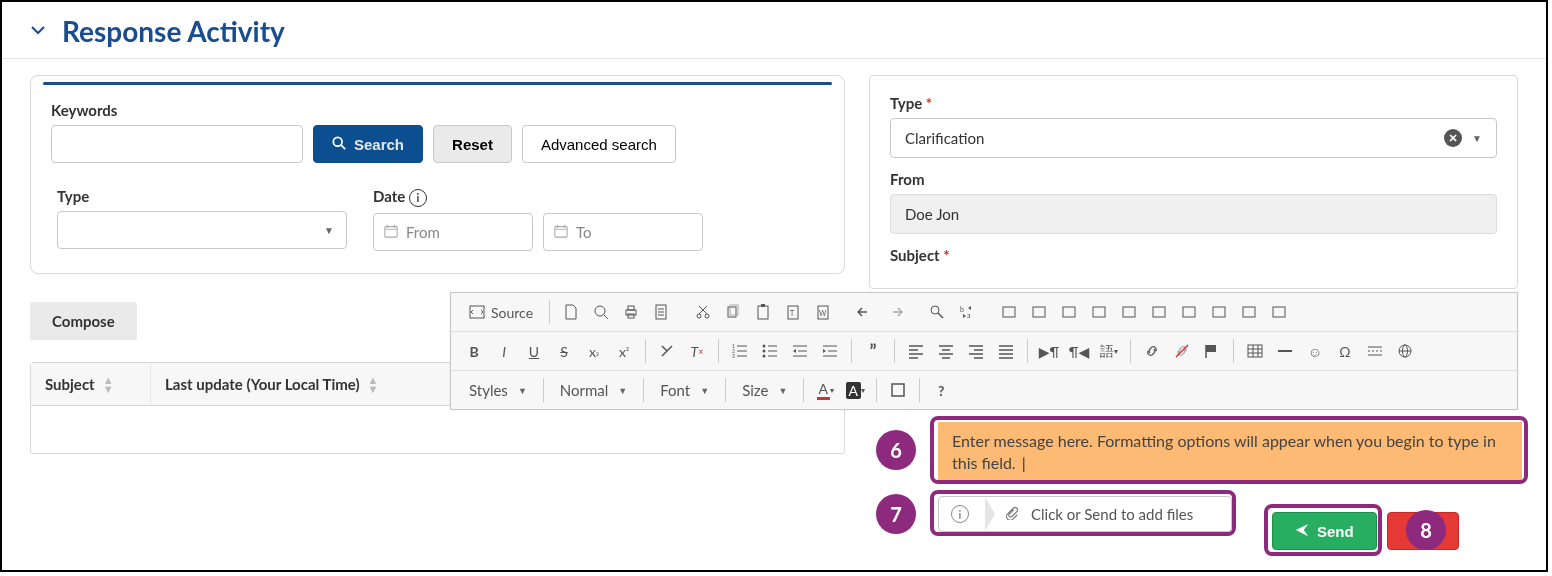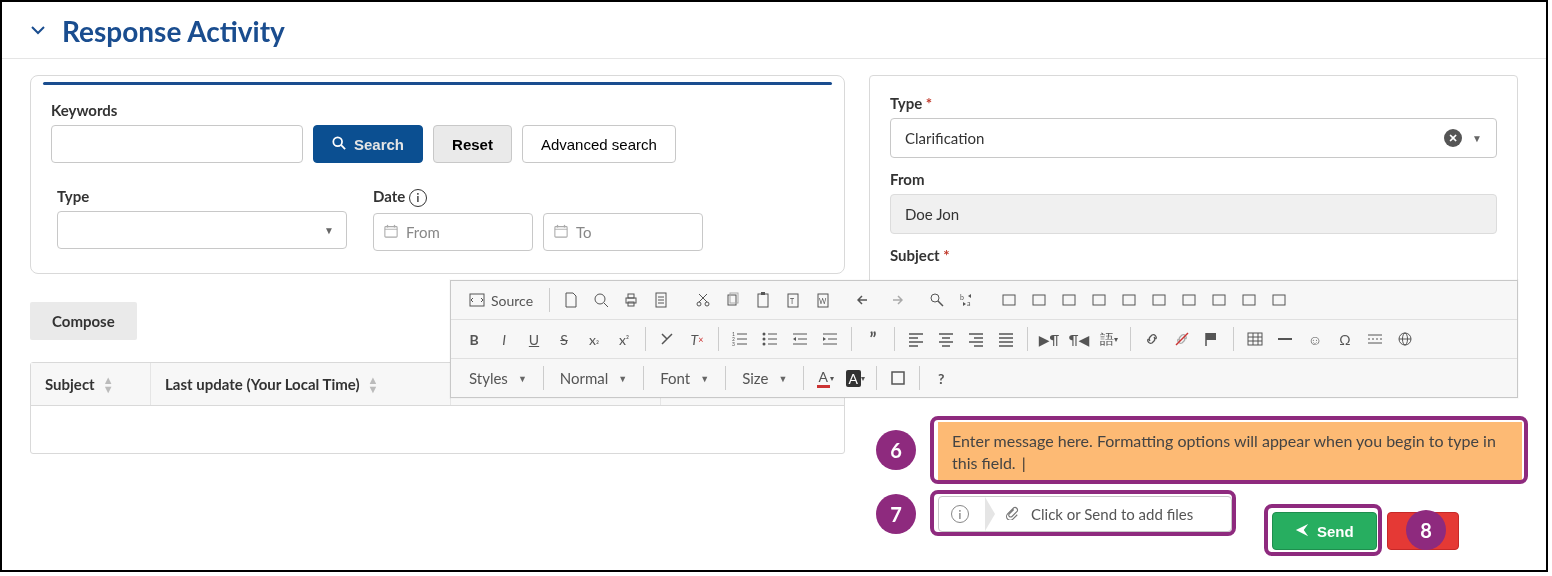--- a/index.html
+++ b/index.html
@@ -145,21 +145,21 @@
     font-size: 11px; font-weight: 700;
   }
   .from-box {
     width: 100%; height: 40px;
     background: #f0f0f0; border: 1px solid #dcdcdc; border-radius: 4px;
     display: flex; align-items: center; padding: 8px 14px;
   }
   
   .rte {
     position: absolute;
-    left: 448px; top: 278px;
+    left: 448px; top: 290px;
     width: 1068px;
     background: #f7f7f7;
     border: 1px solid #c8c8c8;
     z-index: 5;
     box-shadow: 0 0 0 1px rgba(0,0,0,0.02);
   }
   .rte-row {
     display: flex; align-items: center; flex-wrap: nowrap;
     padding: 4px 8px;
     gap: 0;

